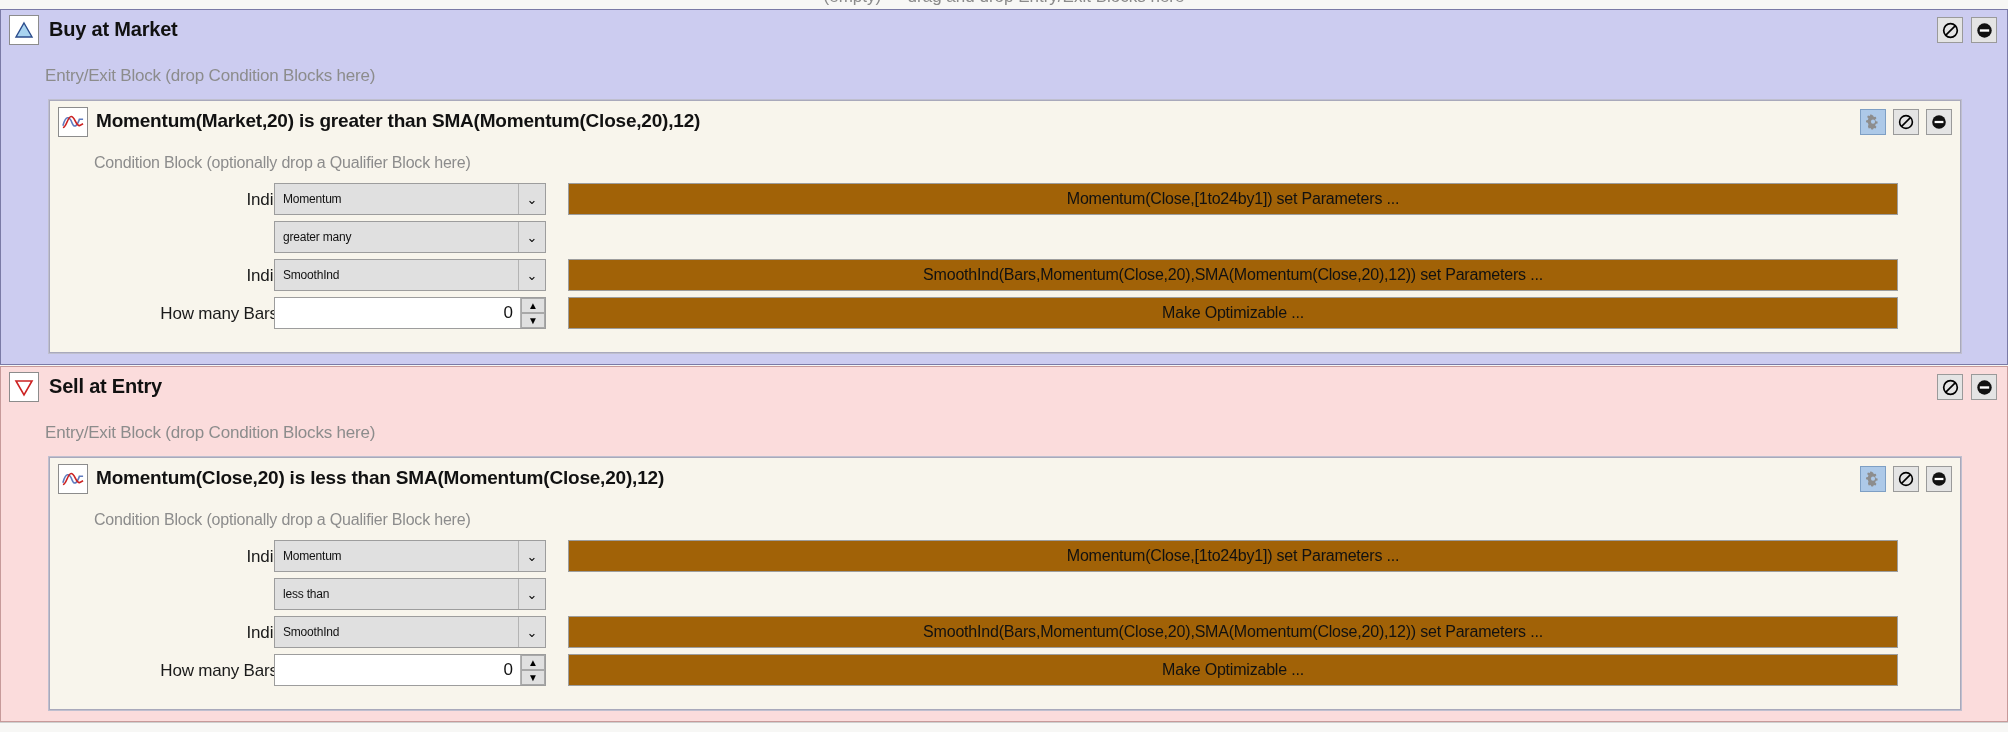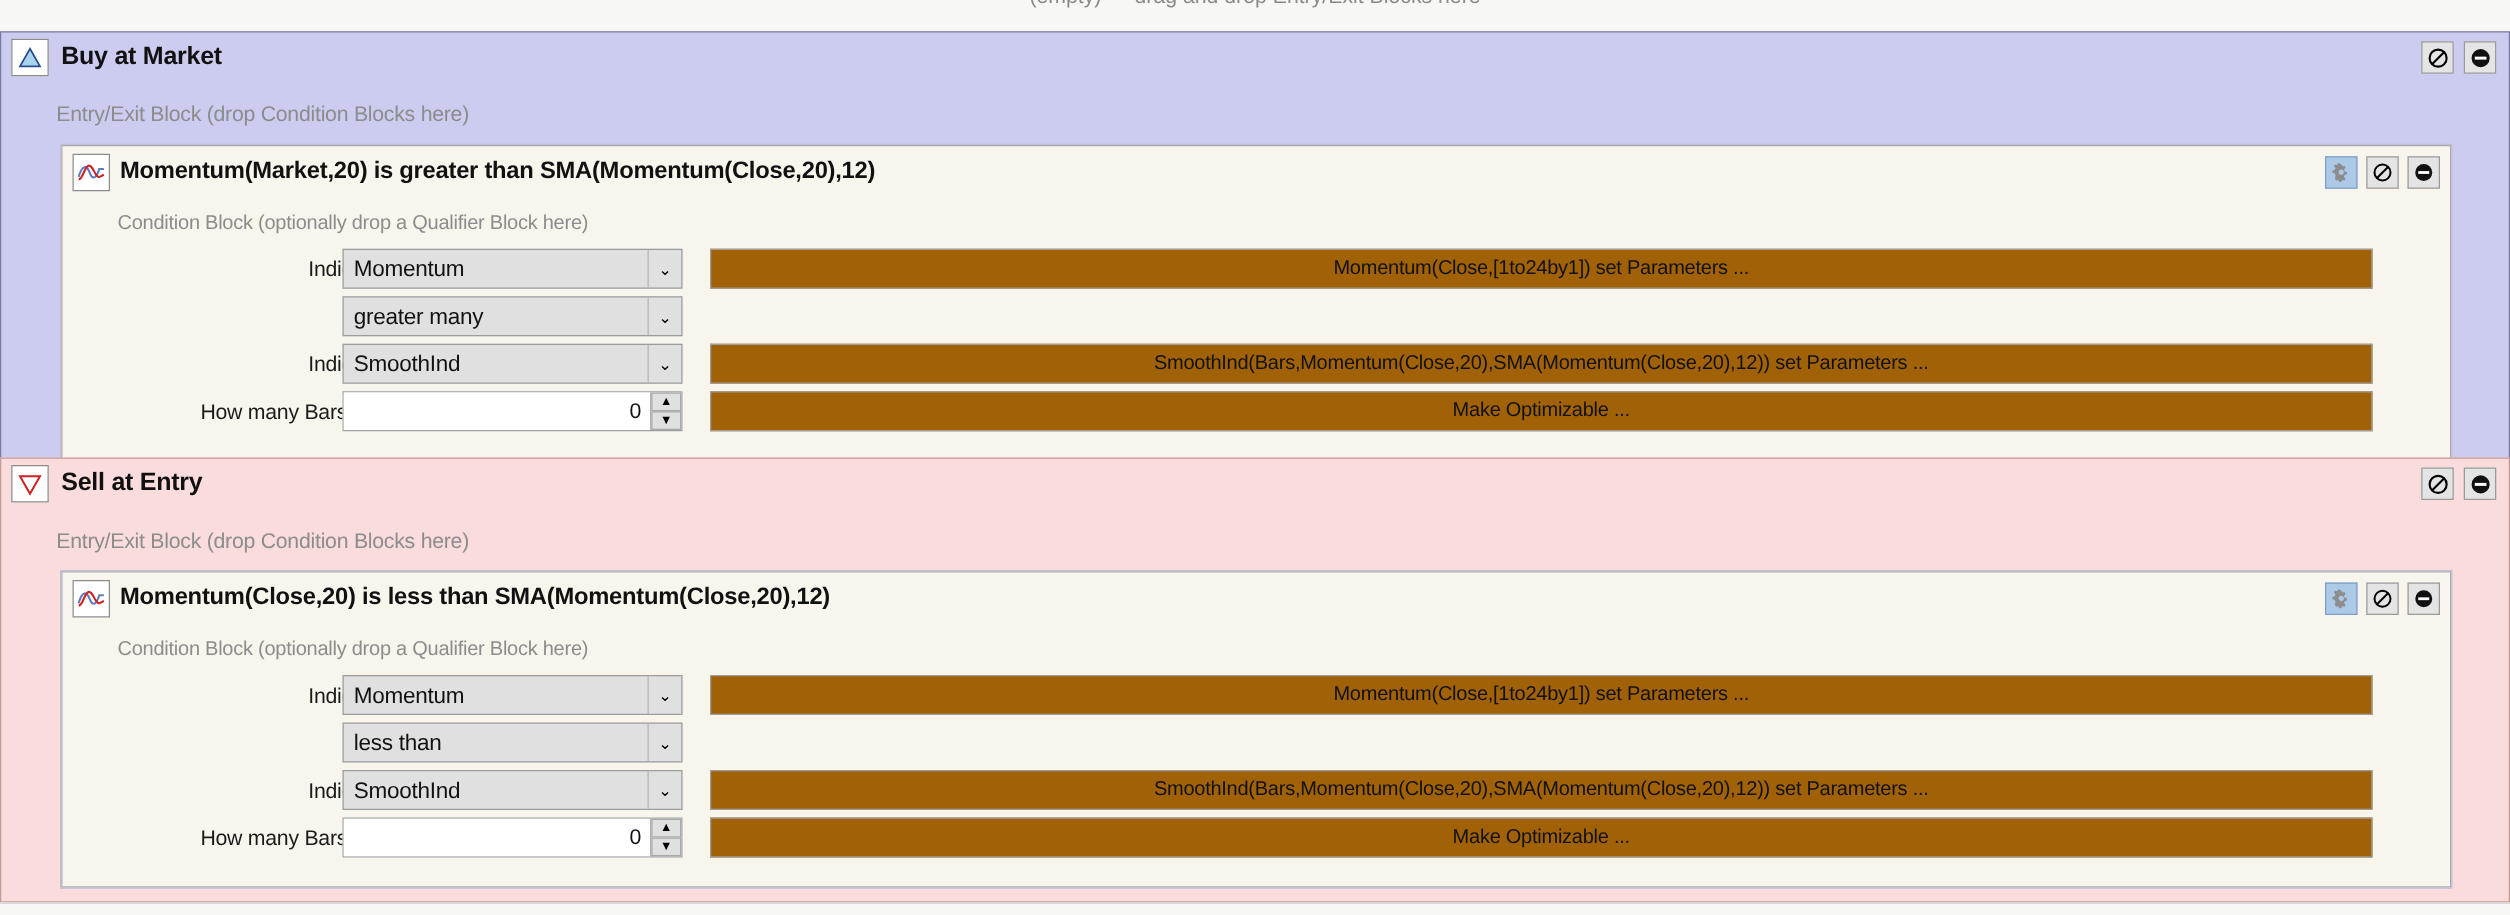--- a/index.html
+++ b/index.html
@@ -39,21 +39,21 @@
 
   
   .entry-block {
     position: absolute;
     left: 0;
     width: 2008px;
     box-sizing: border-box;
     border: 1px solid #8e8ea8;
   }
   .entry-block.buy {
-    top: 25px;
+    top: 9px;
     height: 356px;
     background: #ccccf0;
     border-color: #7a7aa6;
   }
   .entry-block.sell {
     top: 366px;
     height: 356px;
     background: #fbdcdc;
     border-color: #c79a9a;
   }
@@ -203,21 +203,21 @@
     border: 1px solid #9d9d9d;
     display: flex;
     align-items: stretch;
     cursor: pointer;
   }
   .combo .combo-text {
     flex: 1;
     display: flex;
     align-items: center;
     padding-left: 8px;
-    font-size: 18px;
+    font-size: 12px;
     color: #111111;
     letter-spacing: -0.2px;
   }
   .combo .combo-arrow {
     width: 26px;
     border-left: 1px solid #b4b4b4;
     display: flex;
     align-items: center;
     justify-content: center;
     font-size: 13px;

